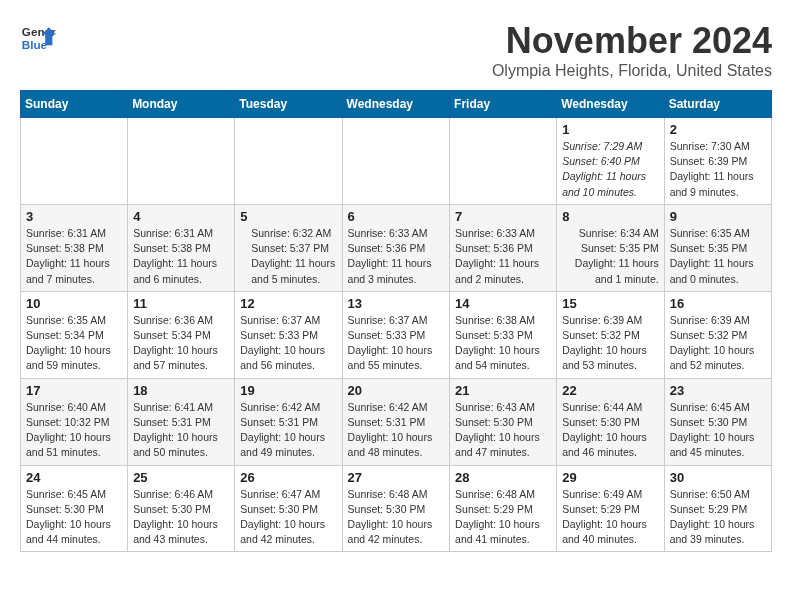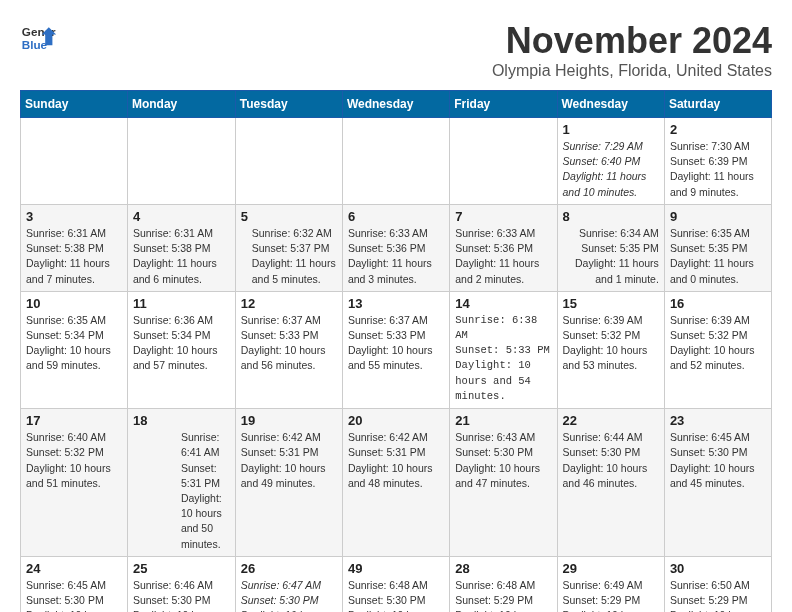--- a/index.html
+++ b/index.html
@@ -192,47 +192,47 @@
 Daylight: 10 hours and 56 minutes.</div>
         </td>
         <td>
           <div class="day-number">13</div>
           <div class="day-info" style="white-space: pre-line;">Sunrise: 6:37 AM
 Sunset: 5:33 PM
 Daylight: 10 hours and 55 minutes.</div>
         </td>
         <td>
           <div class="day-number">14</div>
-          <div class="day-info" style="white-space: pre-line; font-family: Liberation Mono, monospace;">Sunrise: 6:38 AM
+          <div class="day-info" style="white-space: pre-line;">Sunrise: 6:38 AM
 Sunset: 5:33 PM
 Daylight: 10 hours and 54 minutes.</div>
         </td>
         <td>
           <div class="day-number">15</div>
           <div class="day-info" style="white-space: pre-line;">Sunrise: 6:39 AM
 Sunset: 5:32 PM
 Daylight: 10 hours and 53 minutes.</div>
         </td>
         <td>
           <div class="day-number">16</div>
           <div class="day-info" style="white-space: pre-line;">Sunrise: 6:39 AM
 Sunset: 5:32 PM
 Daylight: 10 hours and 52 minutes.</div>
         </td>
       </tr>
       <tr>
         <td>
           <div class="day-number">17</div>
           <div class="day-info" style="white-space: pre-line;">Sunrise: 6:40 AM
-Sunset: 5:32 PM
+Sunset: 10:32 PM
 Daylight: 10 hours and 51 minutes.</div>
         </td>
         <td>
           <div class="day-number">18</div>
-          <div class="day-info" style="white-space: pre-line; margin-left: 48px;">Sunrise: 6:41 AM
+          <div class="day-info" style="white-space: pre-line;">Sunrise: 6:41 AM
 Sunset: 5:31 PM
 Daylight: 10 hours and 50 minutes.</div>
         </td>
         <td>
           <div class="day-number">19</div>
           <div class="day-info" style="white-space: pre-line;">Sunrise: 6:42 AM
 Sunset: 5:31 PM
 Daylight: 10 hours and 49 minutes.</div>
         </td>
         <td>
@@ -268,26 +268,26 @@
 Daylight: 10 hours and 44 minutes.</div>
         </td>
         <td>
           <div class="day-number">25</div>
           <div class="day-info" style="white-space: pre-line;">Sunrise: 6:46 AM
 Sunset: 5:30 PM
 Daylight: 10 hours and 43 minutes.</div>
         </td>
         <td>
           <div class="day-number">26</div>
-          <div class="day-info" style="white-space: pre-line; font-style: italic;">Sunrise: 6:47 AM
+          <div class="day-info" style="white-space: pre-line;">Sunrise: 6:47 AM
 Sunset: 5:30 PM
 Daylight: 10 hours and 42 minutes.</div>
         </td>
         <td>
-          <div class="day-number">49</div>
+          <div class="day-number">27</div>
           <div class="day-info" style="white-space: pre-line;">Sunrise: 6:48 AM
 Sunset: 5:30 PM
 Daylight: 10 hours and 42 minutes.</div>
         </td>
         <td>
           <div class="day-number">28</div>
           <div class="day-info" style="white-space: pre-line;">Sunrise: 6:48 AM
 Sunset: 5:29 PM
 Daylight: 10 hours and 41 minutes.</div>
         </td>

